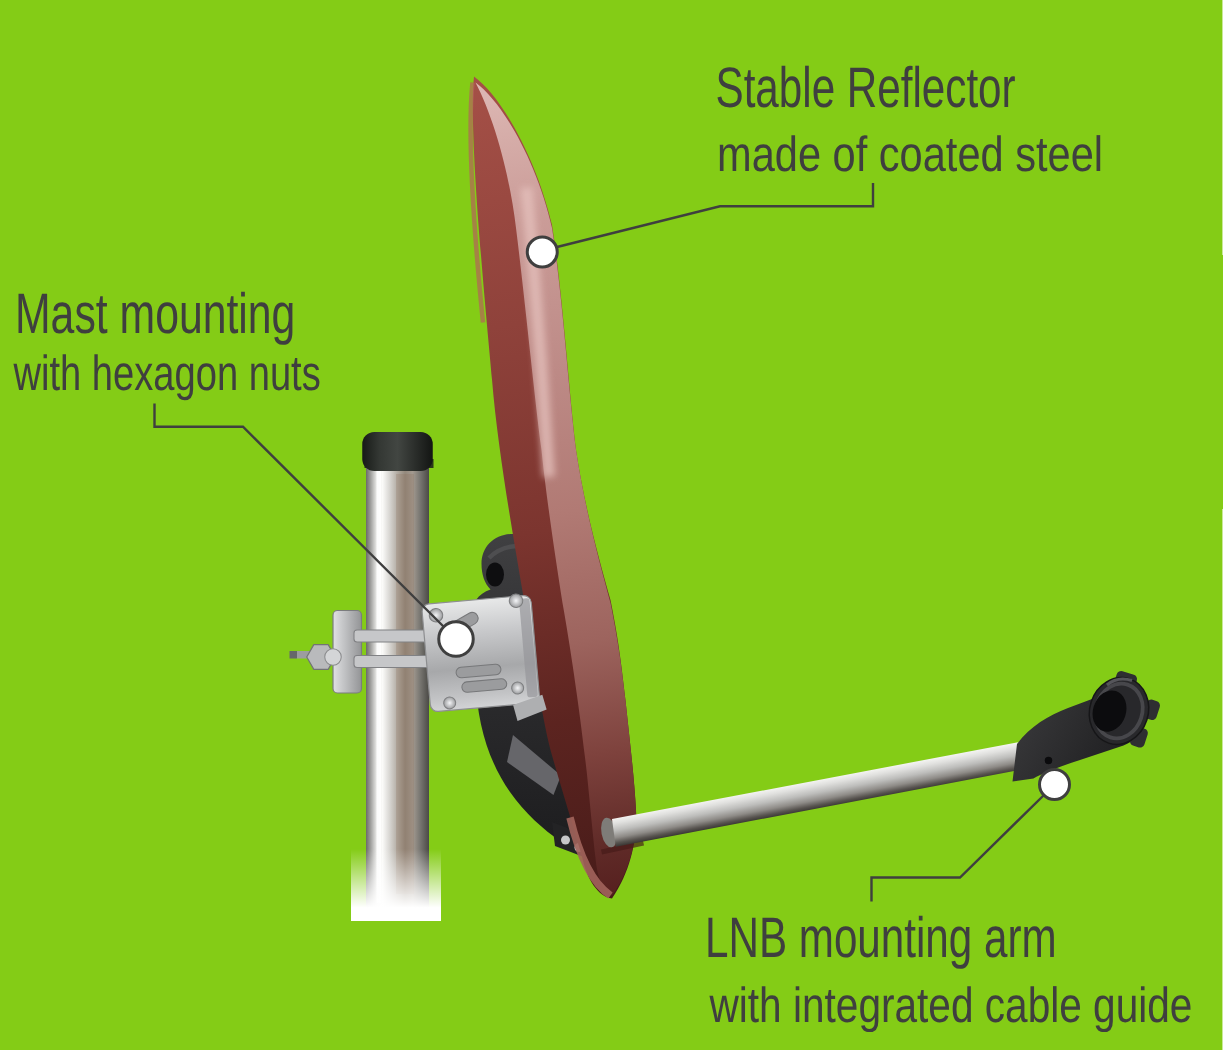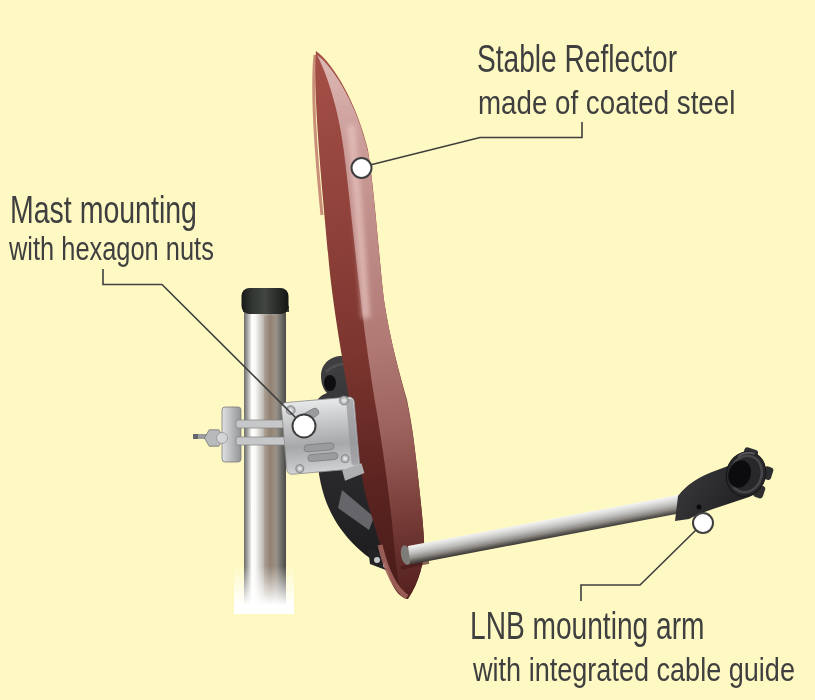--- a/index.html
+++ b/index.html
@@ -1,16 +1,16 @@
 <!DOCTYPE html>
 <html><head>
 <meta charset="utf-8">
 <style>
   html,body{margin:0;padding:0;background:#ffffff;}
-  .stage{position:relative;width:815px;height:700px;background:#fef9c3;overflow:hidden;
+  .stage{position:relative;width:815px;height:700px;background:#84cc16;overflow:hidden;
          font-family:"Liberation Sans",sans-serif;color:#3f3f3f;}
   .photo{position:absolute;left:0;top:0;}
   .lbl{position:absolute;line-height:1;white-space:nowrap;transform-origin:0 0;color:#3f3f3f;}
   .ttl{font-size:38px;}
   .sub{font-size:33px;}
   #ref-title {left:477px;top:40px; transform:scaleX(.74);}
   #ref-sub   {left:478px;top:86px; transform:scaleX(.84);}
   #mast-title{left:10px; top:191px;transform:scaleX(.75);}
   #mast-sub  {left:9px;  top:232px;transform:scaleX(.77);}
   #lnb-title {left:470px;top:607px;transform:scaleX(.74);}

